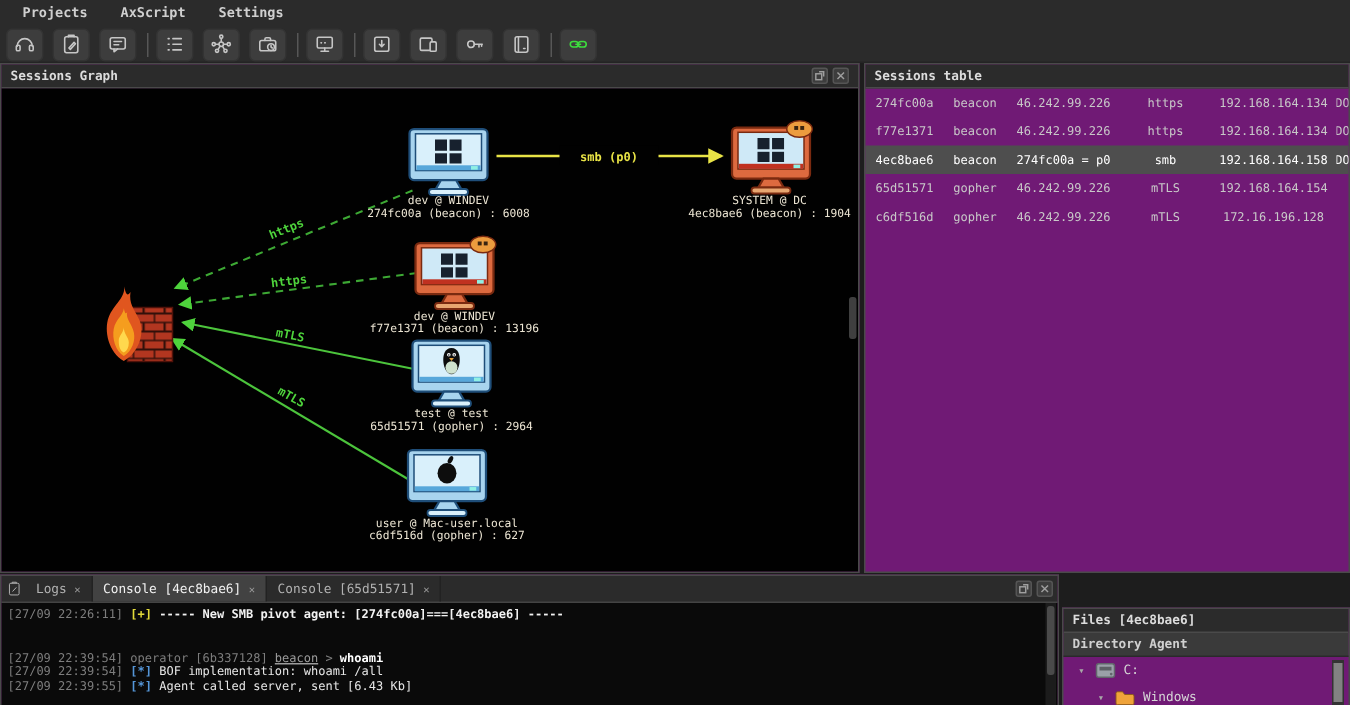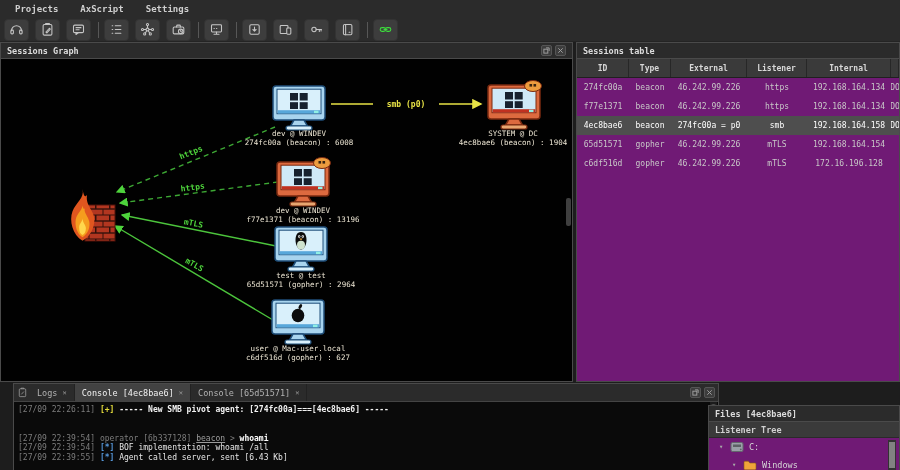--- a/index.html
+++ b/index.html
@@ -48,21 +48,21 @@
   
   .table-panel{left:576px;top:42px;width:324px;height:340px;}
   .thead{display:flex;height:18px;background:#3a3a3a;border-bottom:1px solid #202020;}
   .th{color:#d8d8d8;font-size:8px;font-weight:bold;display:flex;align-items:center;justify-content:center;border-right:1px solid #272727;box-sizing:border-box;overflow:hidden;}
   .trow{display:flex;height:19px;}
   .td{color:#c8c8c8;font-size:8px;display:flex;align-items:center;justify-content:center;box-sizing:border-box;overflow:hidden;white-space:nowrap;}
   .trow.sel{background:#4e4e4e;} .trow.sel .td{color:#ffffff;}
   .c0{width:52px;} .c1{width:42px;} .c2{width:76px;} .c3{width:60px;} .c4{width:84px;} .c5{flex:1;}
 
   
-  .logs-panel{left:13px;top:383px;width:706px;height:87px;}
+  .logs-panel{left:0;top:383px;width:706px;height:87px;}
   .tabbar{height:17px;background:#2b2b2b;border-bottom:1px solid #444;display:flex;align-items:stretch;position:relative;}
   .pretab{width:16px;display:flex;align-items:center;justify-content:center;}
   .pretab svg{stroke:#b5b5b5;fill:none;stroke-width:1.4;}
   .tab{display:flex;align-items:center;gap:5px;padding:0 7px;color:#b2b2b2;font-size:8.5px;border-right:1px solid #222;}
   .tab.active{background:#424242;color:#f2f2f2;}
   .tab .x{font-size:7px;color:#9a9a9a;}
   .logbody{position:relative;height:83px;background:#0a0a0a;padding:3px 0 0 4px;box-sizing:border-box;overflow:hidden;}
   .lline{font-size:8px;line-height:9.5px;white-space:pre;}
   .lspace{height:9.5px;}
   .lt{color:#7d7d7d;} .lplus{color:#e3db3a;font-weight:bold;} .lstar{color:#5596d8;font-weight:bold;}
@@ -334,28 +334,20 @@
       <text class="nlabel" x="297" y="292" text-anchor="middle">user @ Mac-user.local</text>
       <text class="nlabel" x="297" y="300.5" text-anchor="middle">c6df516d (gopher) : 627</text>
     </svg>
     <div class="vscroll"></div>
   </div>
 </div>
 
 <div class="abs panel table-panel">
   <div class="phead">
     <span class="ptitle">Sessions table</span>
-  </div>
-  <div class="thead">
-    <div class="th c0">ID</div>
-    <div class="th c1">Type</div>
-    <div class="th c2">External</div>
-    <div class="th c3">Listener</div>
-    <div class="th c4">Internal</div>
-    <div class="th c5"></div>
   </div>
   <div class="trow">
     <div class="td c0">274fc00a</div>
       <div class="td c1">beacon</div>
       <div class="td c2">46.242.99.226</div>
       <div class="td c3">https</div>
       <div class="td c4">192.168.164.134</div>
       <div class="td c5">DO</div>
   </div>
   <div class="trow">
@@ -438,21 +430,21 @@
   <div class="logscroll">
       <div class="logthumb"></div>
     </div>
 </div>
 
 <div class="abs panel files-panel">
   <div class="phead">
     <span class="ptitle">Files [4ec8bae6]</span>
   </div>
   <div class="subhead">
-    <span class="subtitle">Listener Tree</span>
+    <span class="subtitle">Directory Agent</span>
   </div>
   <div class="treebody">
     <div class="trow-item" style="padding-left:8px;">
       <span class="caret">▾</span>
       <svg width="14" height="12" viewBox="0 0 14 12">
           <rect x="1" y="1.5" width="12" height="9" rx="1.5" fill="#9aa0a8" stroke="#62666c"></rect>
           <rect x="3" y="3.5" width="8" height="2.5" fill="#5d6166"></rect>
           <circle cx="10.8" cy="8.4" r="0.9" fill="#62666c"></circle>
         </svg>
       <span>C:</span>

